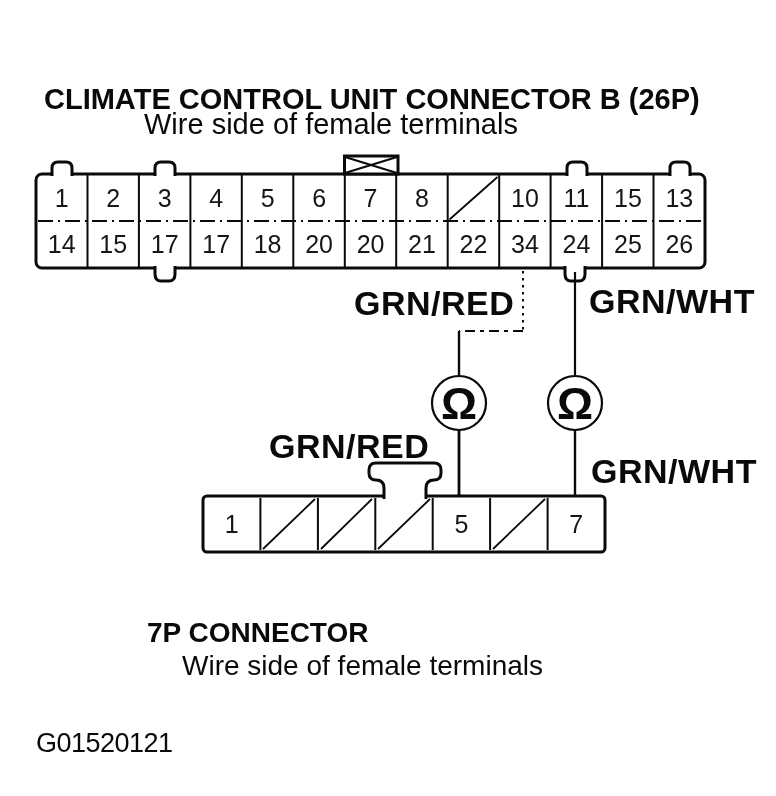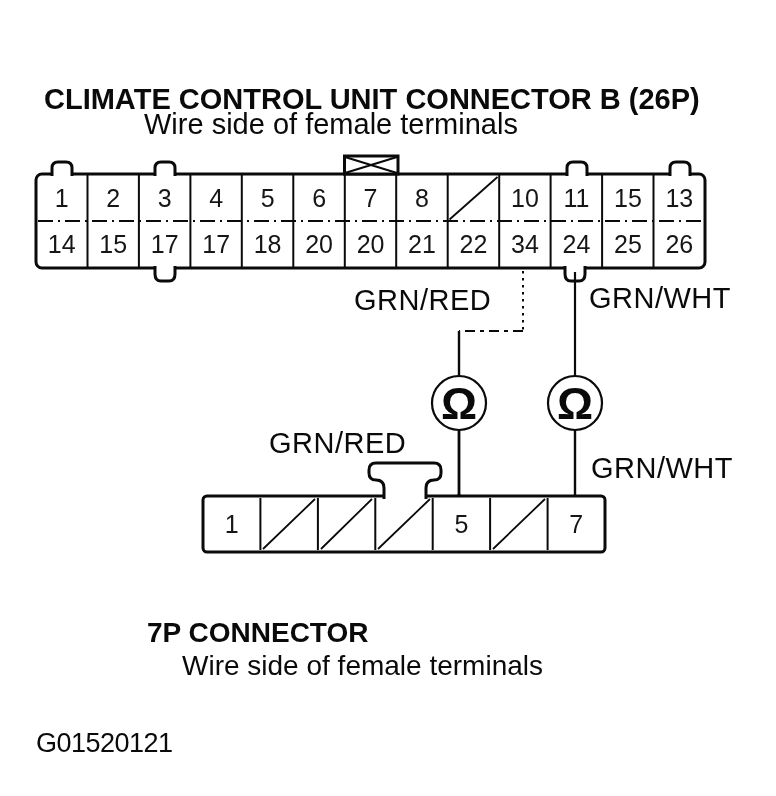--- a/index.html
+++ b/index.html
@@ -2,21 +2,21 @@
 <html><head>
 <meta charset="utf-8">
 <style>
   html,body{margin:0;padding:0;background:#ffffff;}
   .stage{position:relative;width:776px;height:796px;background:#ffffff;overflow:hidden;
          font-family:"Liberation Sans",sans-serif;color:#0a0a0a;}
   .linework{position:absolute;left:0;top:0;z-index:1;pointer-events:none;}
   .txt{position:absolute;z-index:2;white-space:nowrap;}
   .title{left:44px;top:67px;font-size:29px;font-weight:700;letter-spacing:0px;margin-top:16px;}
   .subtitle{left:144px;top:108px;font-size:29px;font-weight:400;}
-  .wire-label{font-size:29px;font-weight:400;letter-spacing:0.5px;}
+  .wire-label{font-size:34px;font-weight:700;letter-spacing:0.5px;}
   .lbl-grn-red-upper{left:354px;top:284px;}
   .lbl-grn-wht-upper{left:589px;top:282px;}
   .lbl-grn-red-lower{left:269px;top:427px;}
   .lbl-grn-wht-lower{left:591px;top:452px;}
   .row{position:absolute;display:flex;z-index:2;}
   .row26t{left:36px;top:175px;width:669px;height:46px;}
   .row26b{left:36px;top:221px;width:669px;height:46px;}
   .row7{left:203px;top:496px;width:402px;height:56px;}
   .cell{flex:1;text-align:center;font-size:25px;color:#161616;}
   .row26t .cell,.row26b .cell{line-height:46px;}

